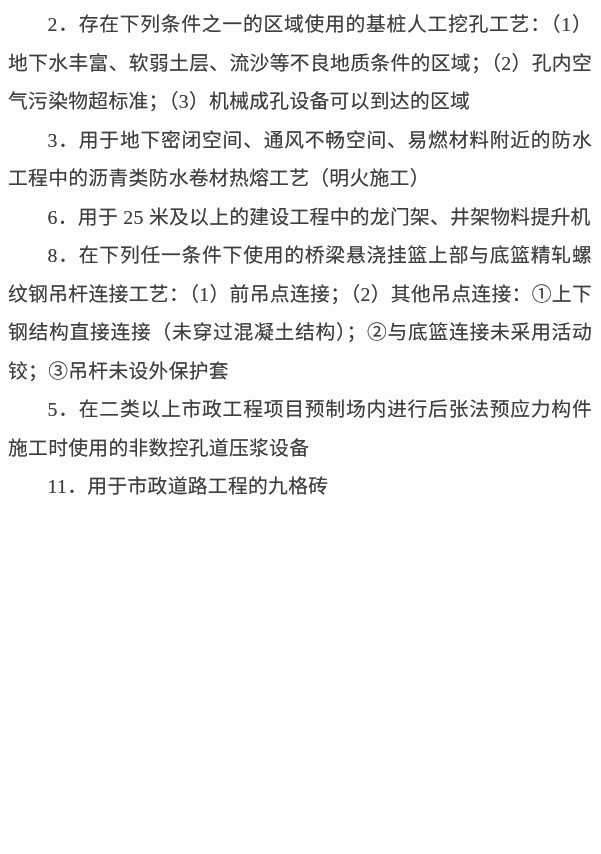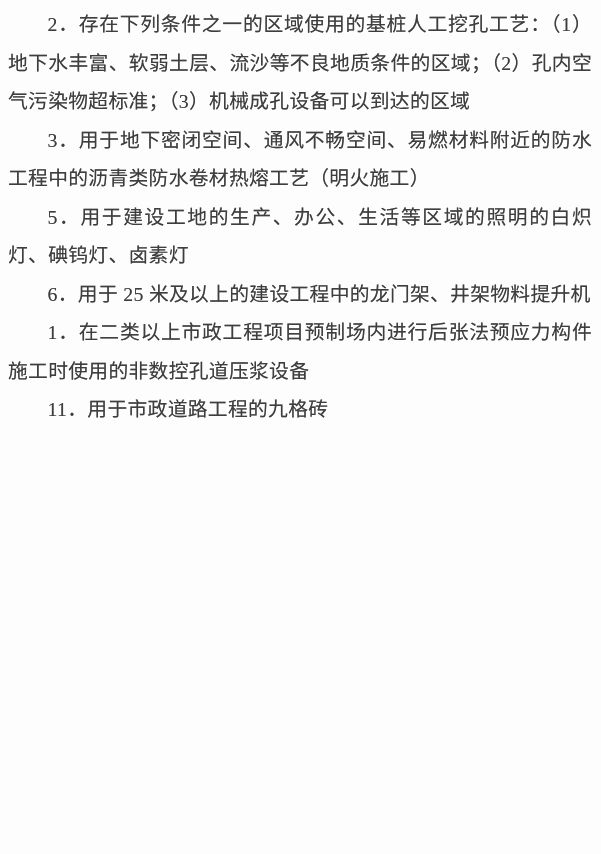--- a/index.html
+++ b/index.html
@@ -31,17 +31,17 @@
     text-shadow: 0 0 0.5px rgba(70,70,70,0.55);
     word-break: break-all;
   }
 </style>
 </head>
 <body>
 
 <div class="page">
   <p class="para">2．存在下列条件之一的区域使用的基桩人工挖孔工艺：（1）地下水丰富、软弱土层、流沙等不良地质条件的区域；（2）孔内空气污染物超标准；（3）机械成孔设备可以到达的区域</p>
   <p class="para">3．用于地下密闭空间、通风不畅空间、易燃材料附近的防水工程中的沥青类防水卷材热熔工艺（明火施工）</p>
-  <p class="para">5．用于建设工地的生产、办公、生活等区域的照明的白炽灯、碘钨灯、卤素灯</p>
   <p class="para">6．用于 25 米及以上的建设工程中的龙门架、井架物料提升机</p>
-  <p class="para">1．在二类以上市政工程项目预制场内进行后张法预应力构件施工时使用的非数控孔道压浆设备</p>
+  <p class="para">8．在下列任一条件下使用的桥梁悬浇挂篮上部与底篮精轧螺纹钢吊杆连接工艺：（1）前吊点连接；（2）其他吊点连接：①上下钢结构直接连接（未穿过混凝土结构）；②与底篮连接未采用活动铰；③吊杆未设外保护套</p>
+  <p class="para">5．在二类以上市政工程项目预制场内进行后张法预应力构件施工时使用的非数控孔道压浆设备</p>
   <p class="para">11．用于市政道路工程的九格砖</p>
 </div>
 
 </body></html>

